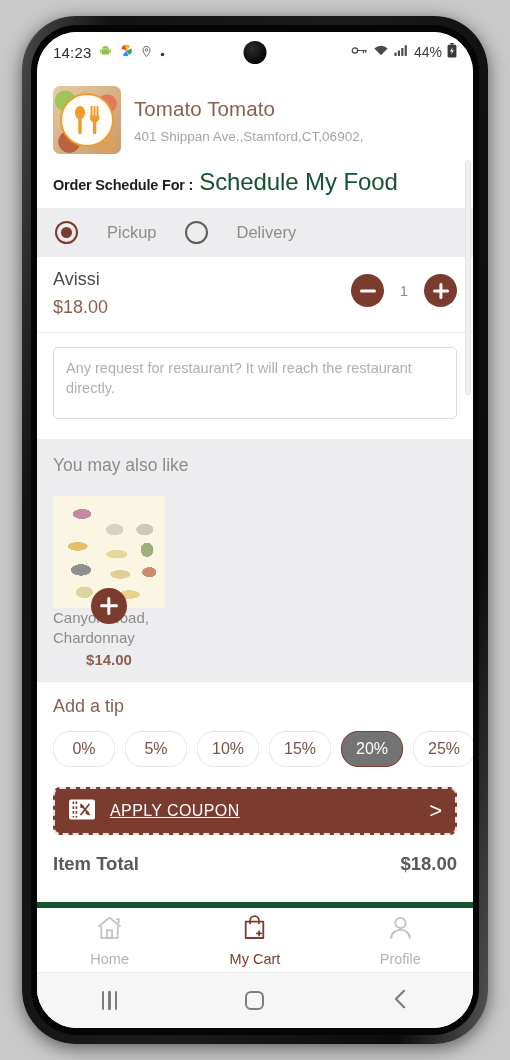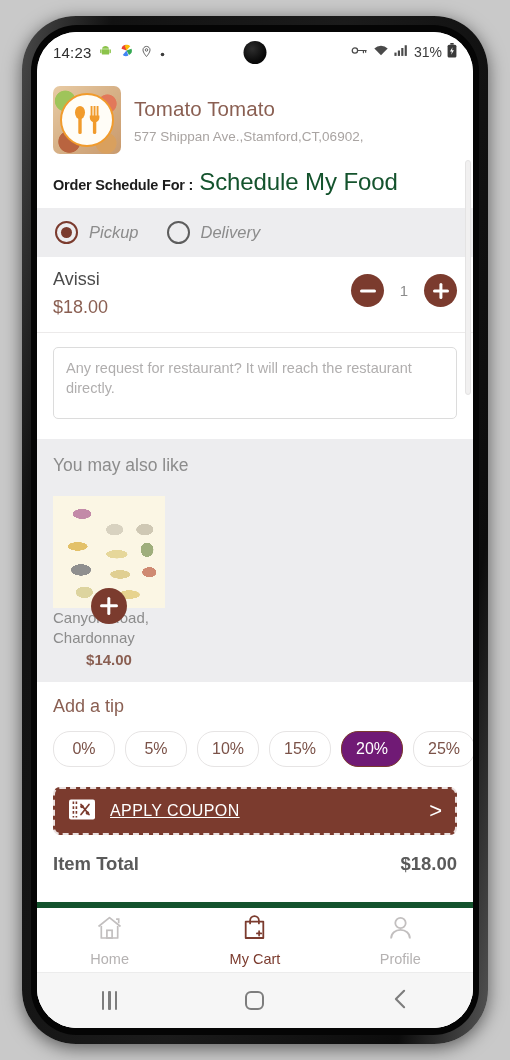--- a/index.html
+++ b/index.html
@@ -164,21 +164,21 @@
   }
 
   
   #order-type-row {
     display: flex;
     align-items: center;
     gap: 28px;
     padding: 13px 18px;
     background: #ededef;
   }
-  .order-type-option { display: flex; align-items: center; gap: 11px; cursor: pointer; font-style: italic; }
+  .order-type-option { display: flex; align-items: center; gap: 29px; cursor: pointer; }
   .radio-outer {
     width: 23px; height: 23px;
     border-radius: 50%;
     border: 2.5px solid #7b3b2e;
     display: flex; align-items: center; justify-content: center;
     flex: 0 0 auto;
   }
   .radio-outer.unselected { border-color: #5d5d5d; }
   .radio-dot { width: 11px; height: 11px; border-radius: 50%; background: #7b3b2e; }
   .order-type-label { font-size: 16.5px; color: #8c8c8c; }
@@ -305,21 +305,21 @@
     border-radius: 17px;
     border: 1px solid #e6e4e4;
     background: #fff;
     text-align: center;
     font-size: 16px;
     color: #7b5248;
     font-family: "Liberation Sans", sans-serif;
     cursor: pointer;
   }
   .tip-chip.selected {
-    background: #701a75;
+    background: #737373;
     border-color: #7b3b2e;
     color: #fff;
   }
 
   
   #coupon-wrapper { padding: 10px 16px 12px 16px; background: #fff; }
   #coupon-banner {
     height: 48px;
     background: #7b3b2e;
     border-radius: 7px;
@@ -470,21 +470,21 @@
             </svg>
           </span>
           <span>
             <svg width="15" height="13" viewBox="0 0 18 14">
               <rect x="0.5" y="9.5" width="2.6" height="4" fill="#4a4a4a"></rect>
               <rect x="4.6" y="7" width="2.6" height="6.5" fill="#4a4a4a"></rect>
               <rect x="8.7" y="4" width="2.6" height="9.5" fill="#4a4a4a"></rect>
               <rect x="12.8" y="0.7" width="2.6" height="12.8" fill="#4a4a4a"></rect>
             </svg>
           </span>
-          <span id="battery-pct">31%</span>
+          <span id="battery-pct">44%</span>
           <span>
             <svg width="10" height="15" viewBox="0 0 12 18">
               <rect x="4" y="0" width="4" height="2" fill="#3a3a3a"></rect>
               <rect x="0.7" y="2" width="10.6" height="15.3" rx="1.8" fill="#3a3a3a"></rect>
               <path d="M6.6 5 3.6 10.2h2.2L5 14.2l3.3-5.4H6.1z" fill="#fff"></path>
             </svg>
           </span>
         </div>
       </div>
 
@@ -503,21 +503,21 @@
                   <rect x="19.6" y="3" width="1.9" height="10" fill="#f19b2c"></rect>
                   <rect x="22.6" y="3" width="1.9" height="10" fill="#f19b2c"></rect>
                   <rect x="25.6" y="3" width="1.9" height="10" fill="#f19b2c"></rect>
                   <path d="M18.8 12.5h9.6v2.2a4.8 4.8 0 0 1-9.6 0z" fill="#f19b2c"></path>
                   <rect x="21.9" y="16" width="3.4" height="15" rx="1.6" fill="#f19b2c"></rect>
                 </svg>
               </div>
             </div>
             <div id="restaurant-info">
               <div id="restaurant-name">Tomato Tomato</div>
-              <div id="restaurant-address">577 Shippan Ave.,Stamford,CT,06902,</div>
+              <div id="restaurant-address">401 Shippan Ave.,Stamford,CT,06902,</div>
             </div>
           </div>
 
           <div id="schedule-row">
             <span id="schedule-label">Order Schedule For :</span>
             <span id="schedule-value">Schedule My Food</span>
           </div>
 
           <div id="order-type-row">
             <div class="order-type-option">

